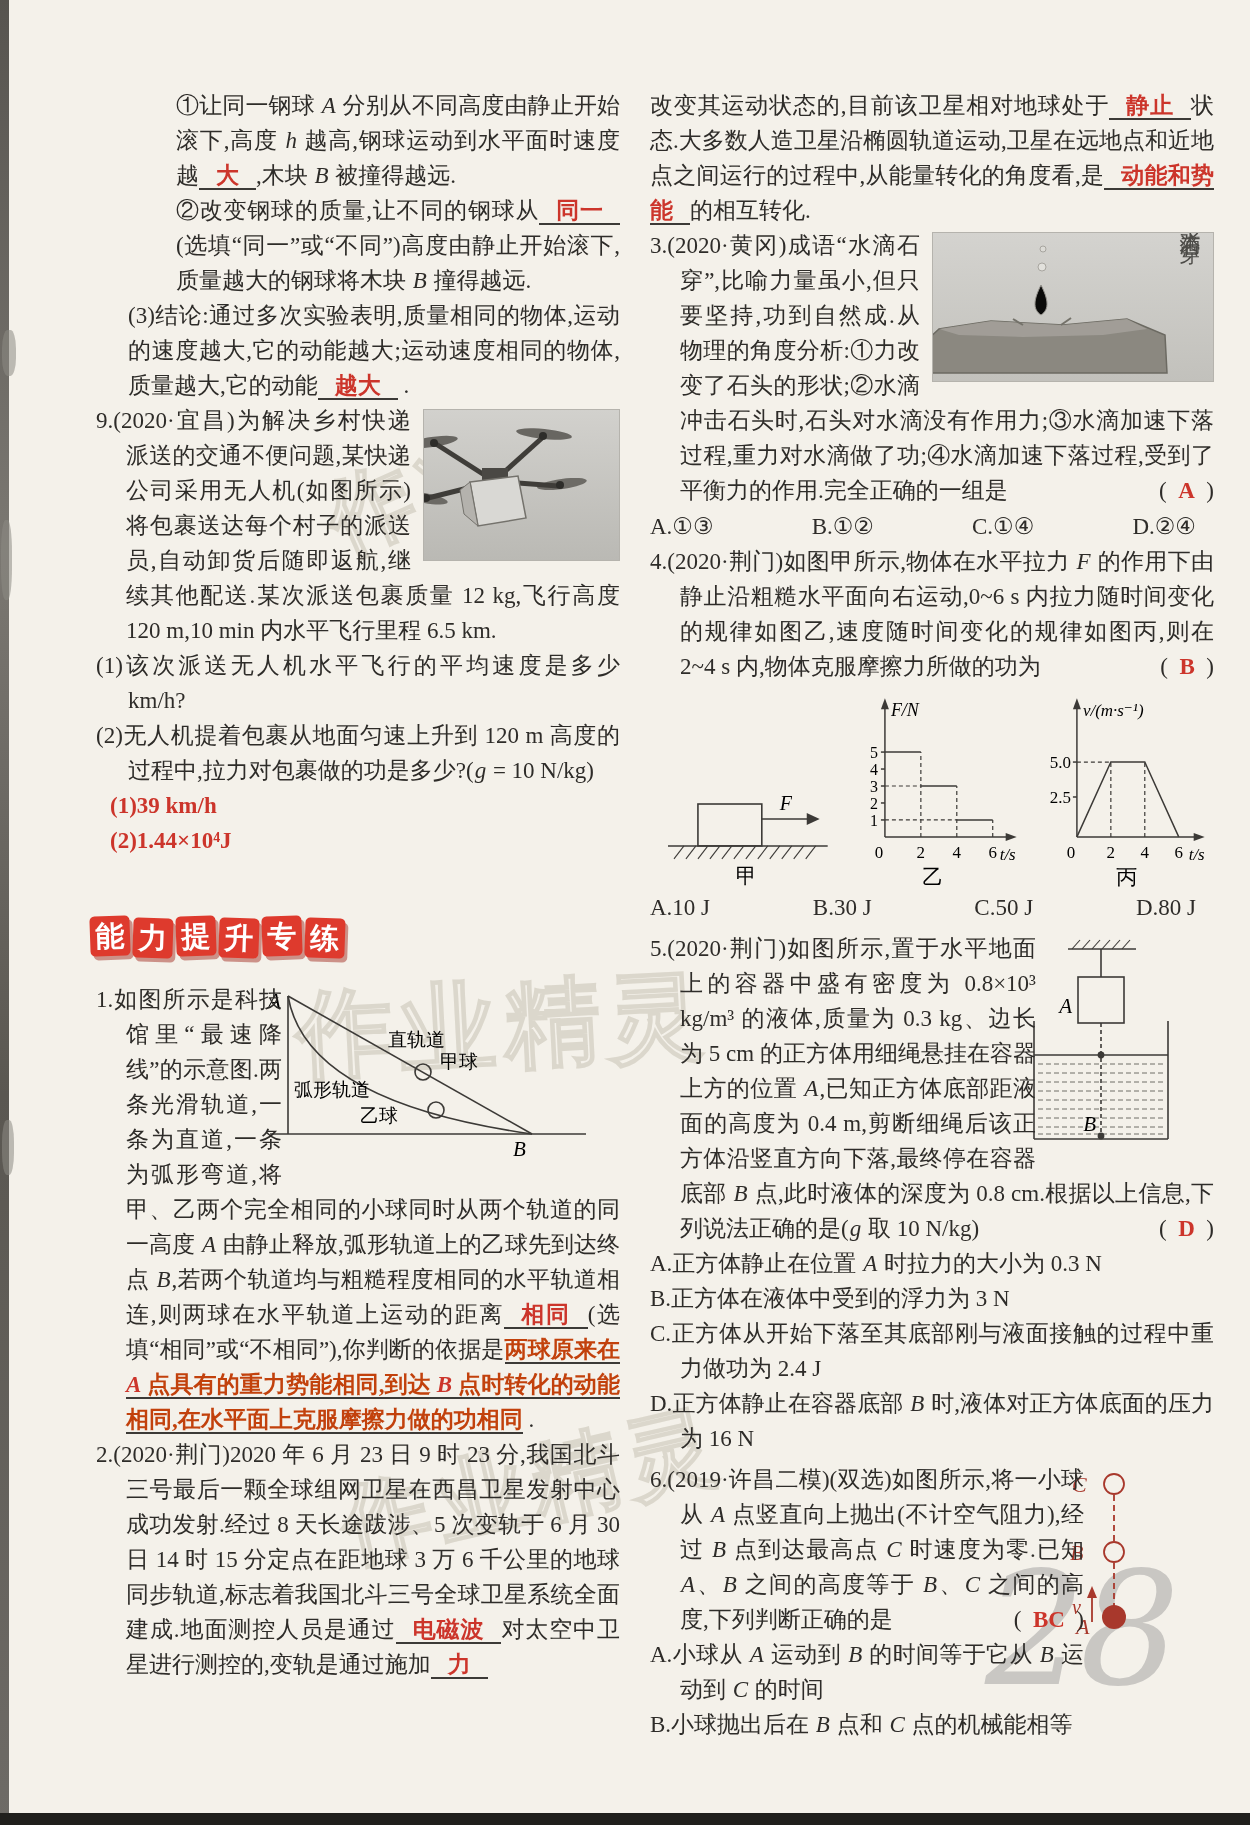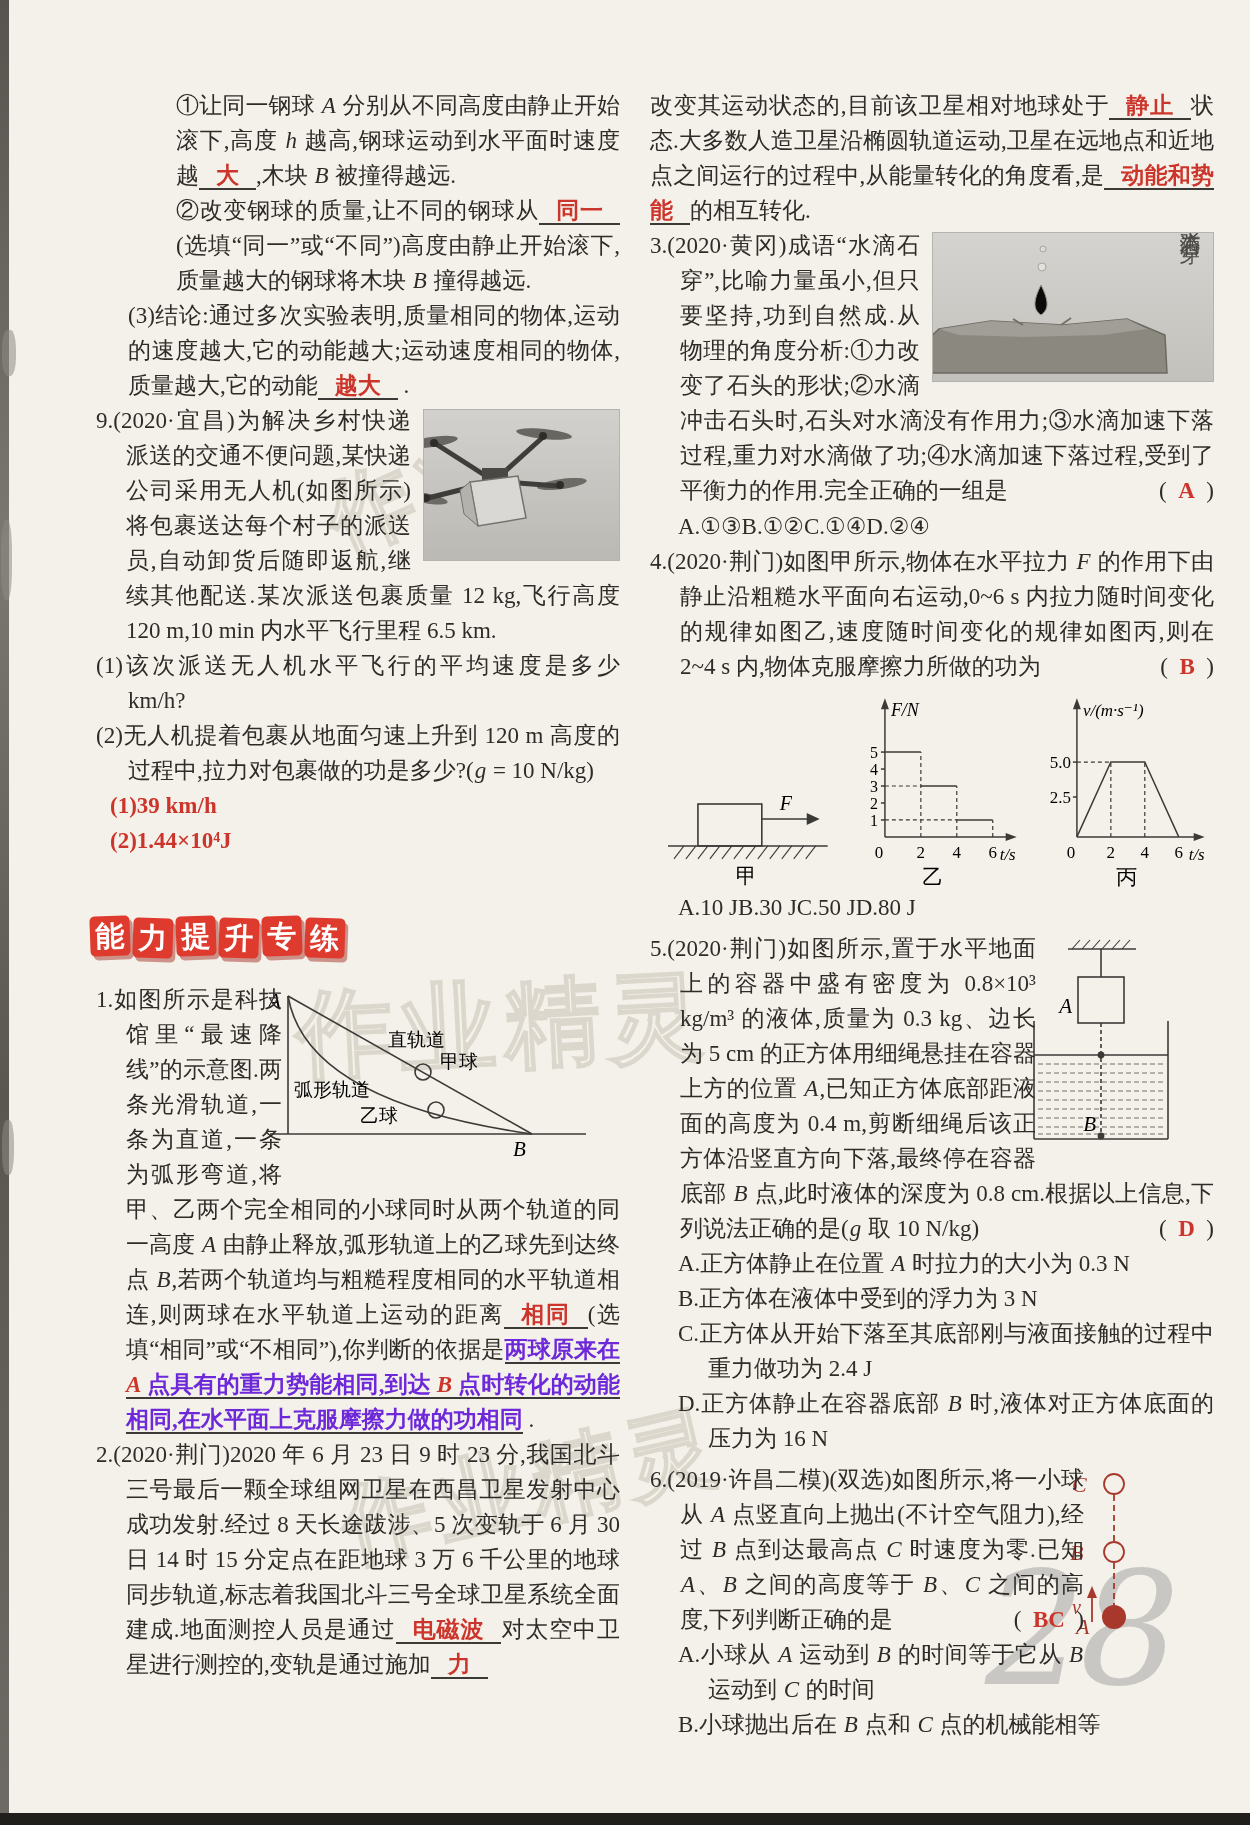--- a/index.html
+++ b/index.html
@@ -27,27 +27,27 @@
   .col{position:absolute;top:88px;z-index:1;text-align:justify;}
   .col-left{left:96px;width:524px;}
   .col-right{left:650px;width:564px;}
   p{margin:0;text-align:justify;}
   .ind{margin-left:30px;}
   .ind2{margin-left:80px;}
   .c3{margin-left:32px;}
   .prob{padding-left:30px;text-indent:-30px;margin-top:0;}
   .subq{padding-left:32px;text-indent:-32px;}
   .reda{margin-left:14px;color:#cc352b;font-weight:600;}
-  .opt{margin-left:28px;padding-left:30px;text-indent:-30px;font-family:Liberation Serif, serif;}
-  .optrow{display:flex;justify-content:flex-start;margin-left:28px;padding-right:18px;margin-top:1px;}
+  .opt{padding-left:30px;text-indent:-30px;font-family:Liberation Serif, serif;}
+  .optrow{display:flex;justify-content:space-between;padding-right:18px;margin-top:1px;}
   
   .v{font-style:italic;padding:0 1px;}
   .r{color:#cc352b;font-weight:700;}
   .rb{color:#cc352b;font-weight:700;border-bottom:2px solid #3c3a37;padding:0 17px;}
-  .ru{color:#6d28d9;font-weight:700;border-bottom:2px solid #3c3a37;}
+  .ru{color:#c2410c;font-weight:700;border-bottom:2px solid #3c3a37;}
   .ruv{color:#cc352b;font-weight:700;font-style:italic;border-bottom:2px solid #3c3a37;}
   .ans{float:right;white-space:pre;margin-left:10px;}
   
   .badge{margin:58px 0 18px -6px;height:48px;}
   .badge .tile{display:inline-block;width:40px;height:40px;background:#de3a2d;color:#fff;
     font-family:"Liberation Sans","DejaVu Sans",sans-serif;font-weight:bold;font-size:29px;
     line-height:40px;text-align:center;border-radius:5px;margin-right:3px;
     box-shadow:3px 4px 0 rgba(155,28,18,.45);transform:rotate(-2deg);}
   .badge .tile:nth-child(even){transform:rotate(2deg) translateY(2px);}
   

